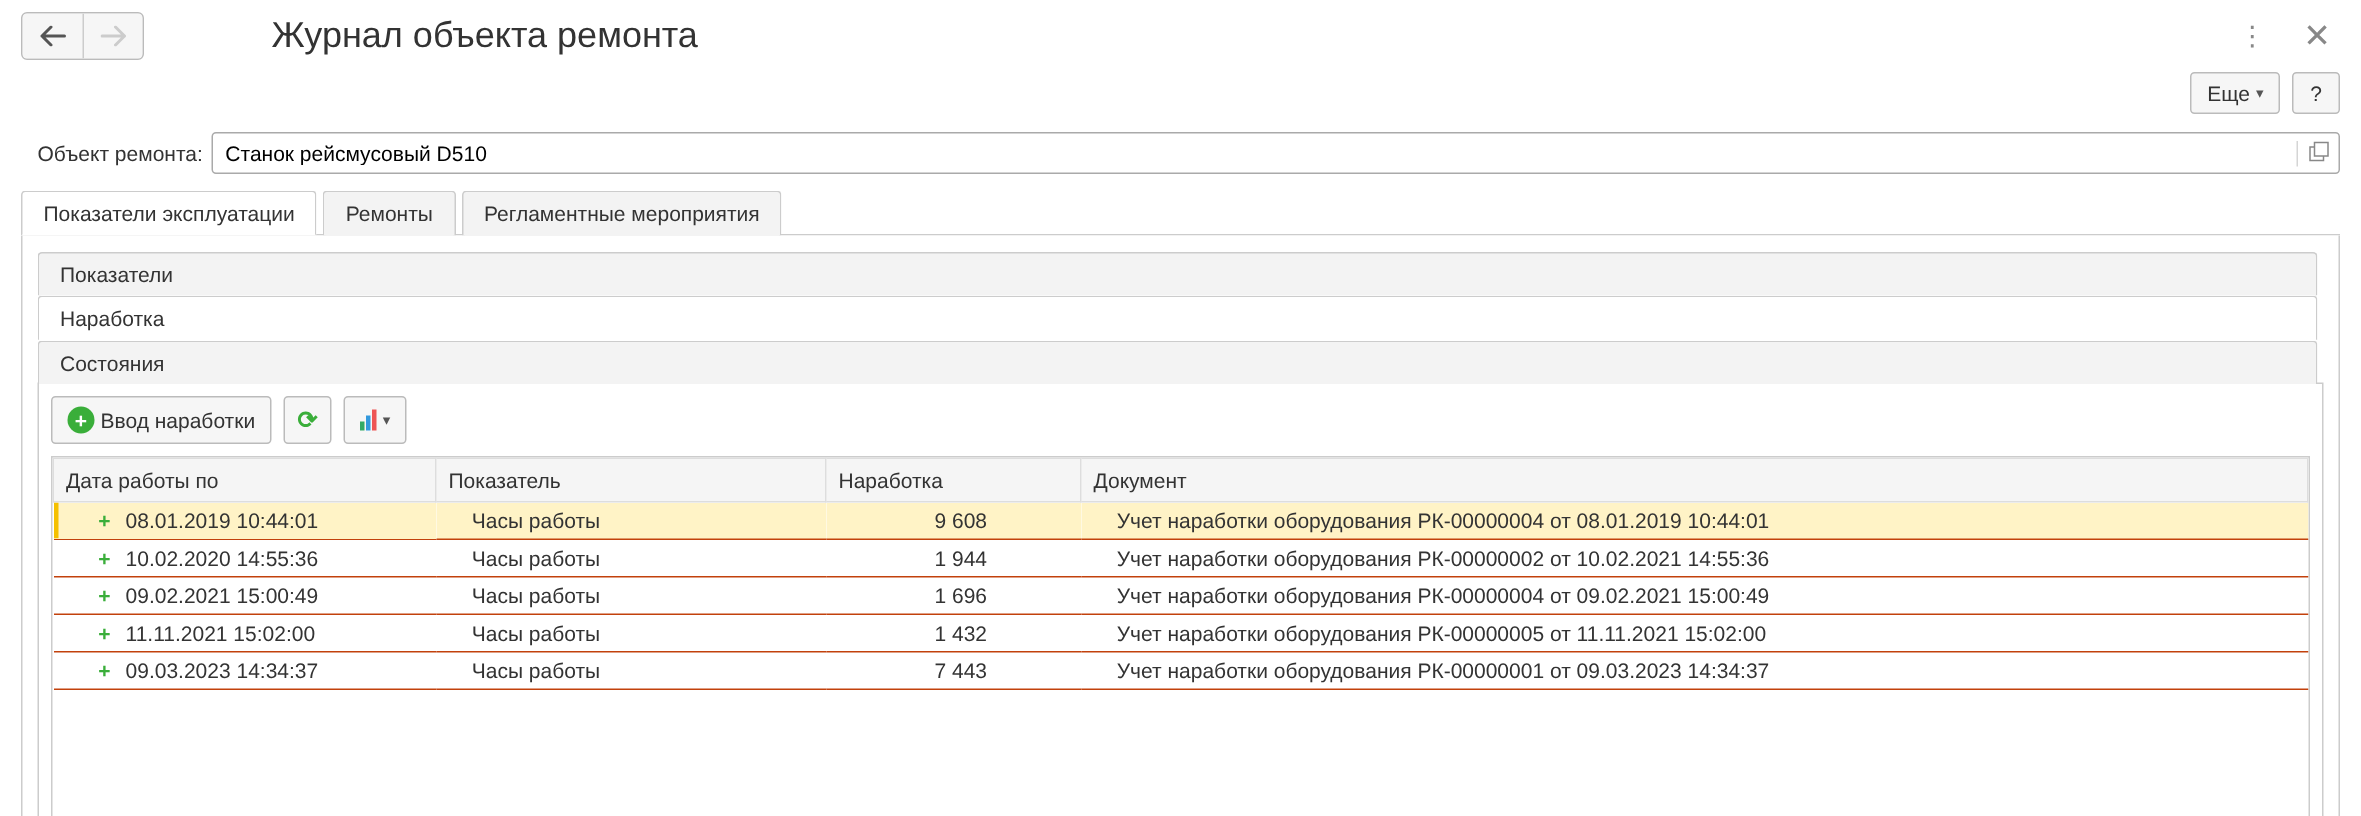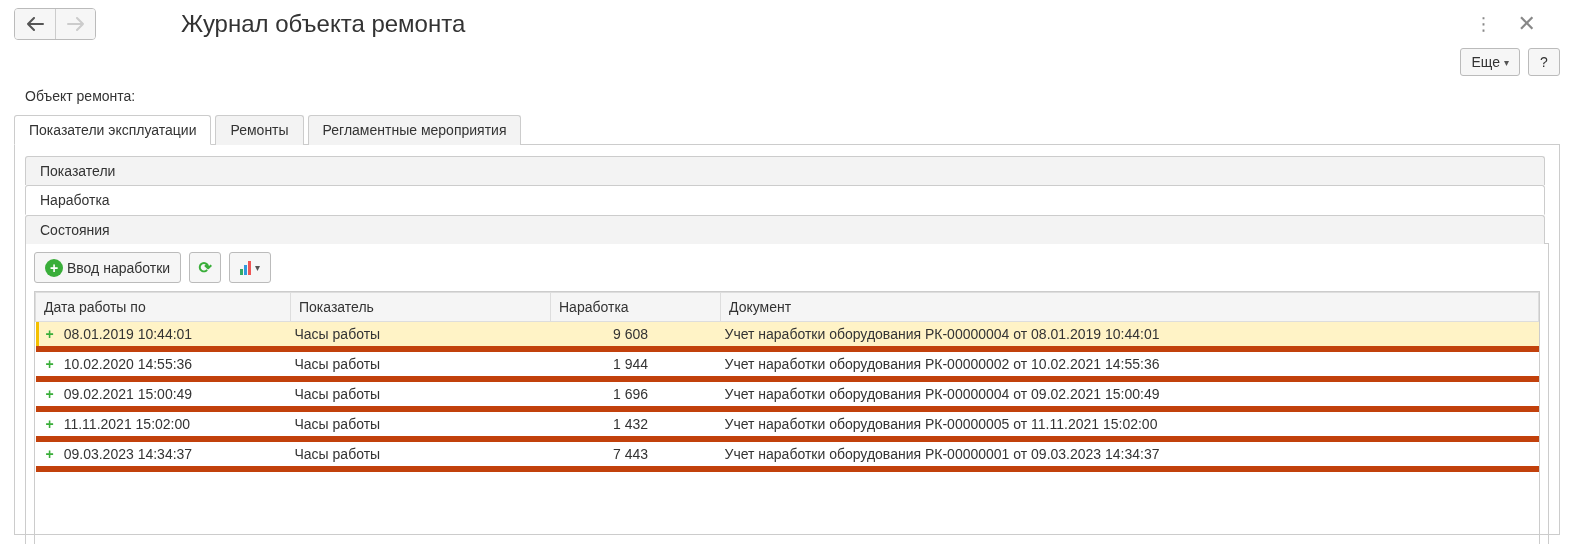--- a/index.html
+++ b/index.html
@@ -8,21 +8,21 @@
   font-size: 14px;
   background: #fff;
   color: #333;
   width: 1574px;
   height: 544px;
   overflow: hidden;
 }
 .header-row {
   display: flex;
   align-items: center;
-  padding: 8px 32px 4px 14px;
+  padding: 8px 14px 4px 14px;
 }
 .nav-buttons {
   display: flex;
   gap: 0;
   margin-right: 85px;
   border: 1px solid #bbb;
   border-radius: 4px;
   overflow: hidden;
   background: #f6f6f6;
 }
@@ -173,22 +173,22 @@
   table-layout: fixed;
 }
 table.grid th {
   text-align: left;
   padding: 6px 8px;
   background: #f5f5f5;
   border: 1px solid #ddd;
   font-weight: normal;
 }
 table.grid td {
-  padding: 4px 4px;
-  border-bottom: 6px solid #c2410c;
+  padding: 4px 24px;
+  border-bottom: 1px solid #c2410c;
   white-space: nowrap;
   overflow: hidden;
 }
 table.grid tbody tr.selected td {
   background: #fff3c6;
 }
 table.grid tbody tr.selected td:first-child {
   position: relative;
 }
 table.grid tbody tr.selected td:first-child::before{
@@ -231,20 +231,29 @@
     <span>Еще</span>
     <span class="dropdown-caret">▾</span>
   </div>
   <div class="btn square">
     <span>?</span>
   </div>
 </div>
 
 <div class="field-row">
   <div class="field-label">Объект ремонта:</div>
+  <div class="field-input-wrap">
+    <input class="field-input" readonly="" value="Станок рейсмусовый D510" style="">
+    <div class="field-open-btn">
+      <svg width="14" height="14" viewBox="0 0 14 14">
+          <rect x="1" y="4" width="9" height="9" fill="none" stroke="#888"></rect>
+          <rect x="4" y="1" width="9" height="9" fill="#fff" stroke="#888"></rect>
+        </svg>
+    </div>
+  </div>
 </div>
 
 <div class="tabs-outer">
   <div class="tab-strip" id="main-tabs">
       <div class="tab active">Показатели эксплуатации</div>
       <div class="tab">Ремонты</div>
       <div class="tab">Регламентные мероприятия</div>
     </div>
   <div class="panel">
     <div class="inner-tab-strip" id="inner-tabs">

